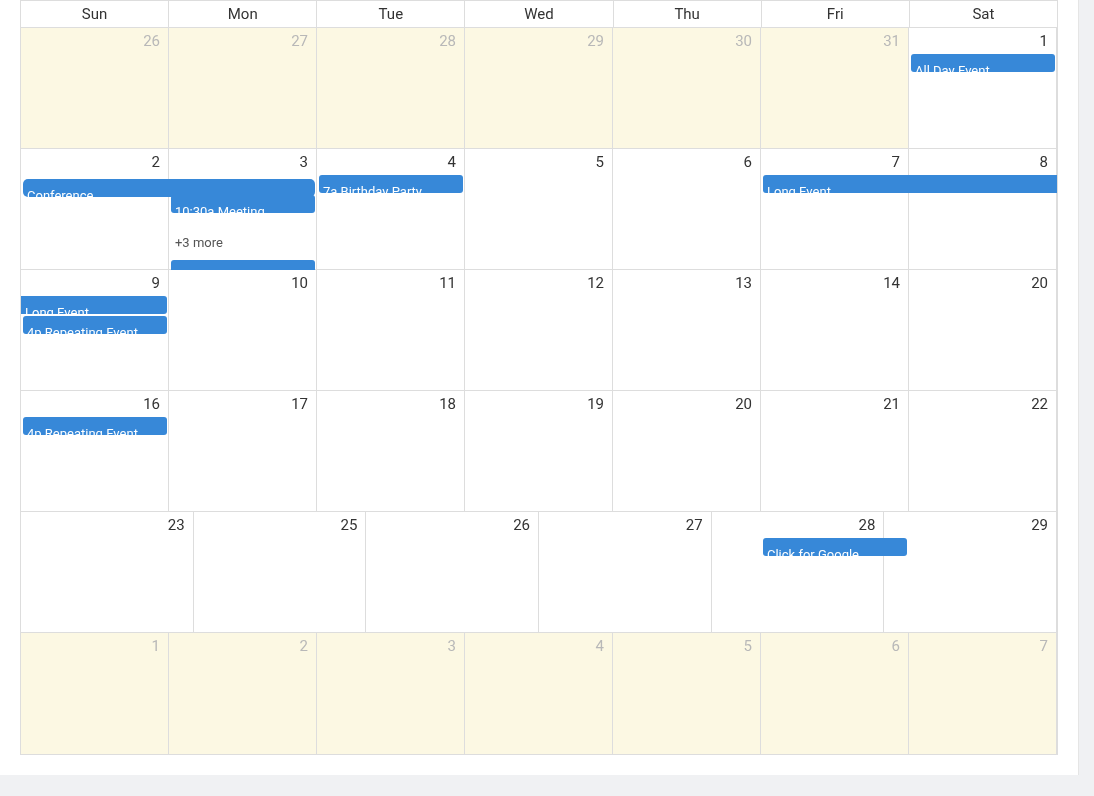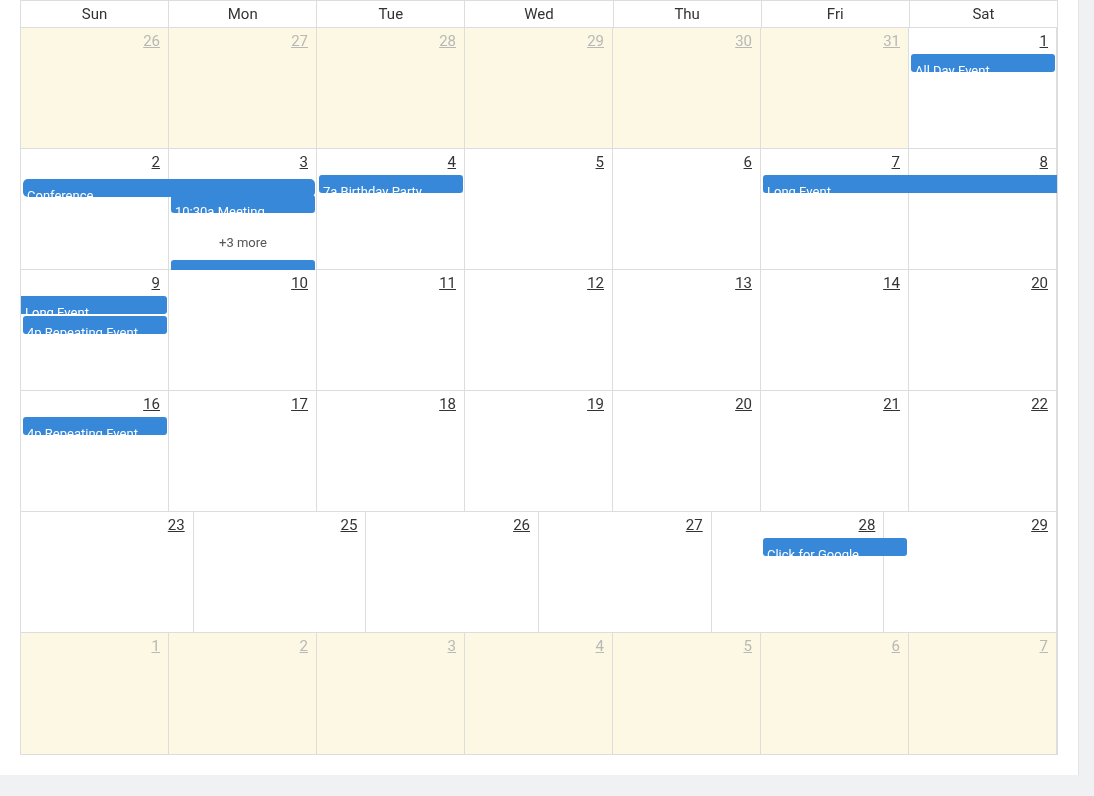--- a/index.html
+++ b/index.html
@@ -47,21 +47,20 @@
     position: relative;
     background: #fff;
   }
   .cal-cell:last-child { border-right: none; }
   .cal-cell.other-month { background: #fcf8e3; }
   .day-number {
     text-align: right;
     padding: 4px 8px 2px 0;
     font-size: 15px;
     color: #333;
-    text-decoration: underline;
   }
   .other-month .day-number { color: #b8b8b8; }
   .events-layer {
     position: absolute;
     left: 0; right: 0;
     top: 26px;
     bottom: 0;
   }
   .event-span {
     position: absolute;
@@ -75,21 +74,20 @@
     overflow: hidden;
     cursor: pointer;
     height: 18px;
   }
   .more-link {
     font-size: 13px;
     color: #555;
     padding: 0 4px;
     margin-top: 0px;
     cursor: pointer;
-    text-align: center;
   }
 </style>
 </head>
 <body>
 
 <div class="page-wrap">
   <div class="calendar">
     <div class="cal-header-row" id="cal-header-row">
         <div class="cal-header-cell">Sun</div>
         <div class="cal-header-cell">Mon</div>

